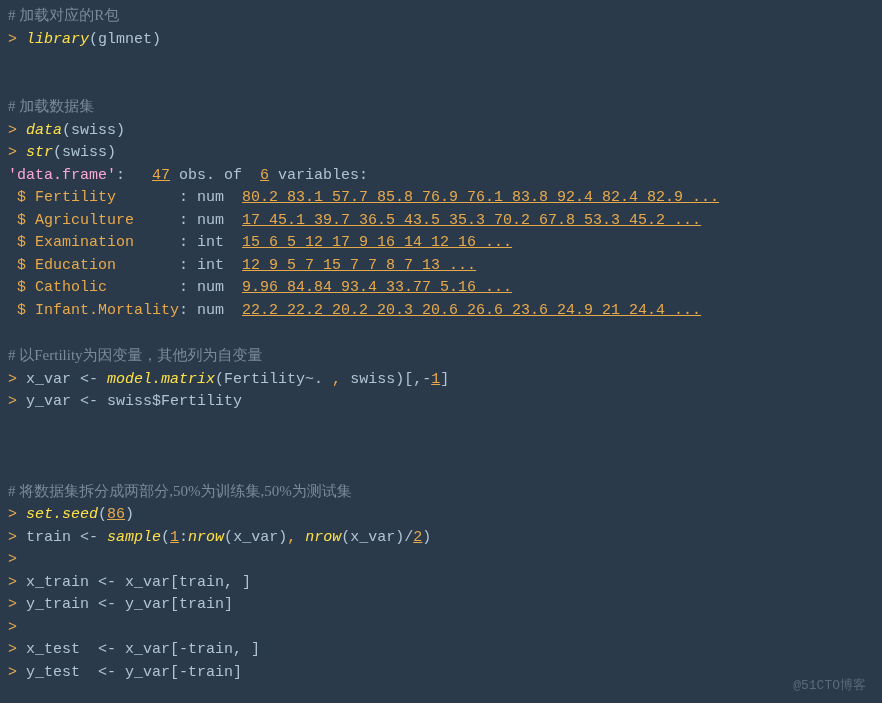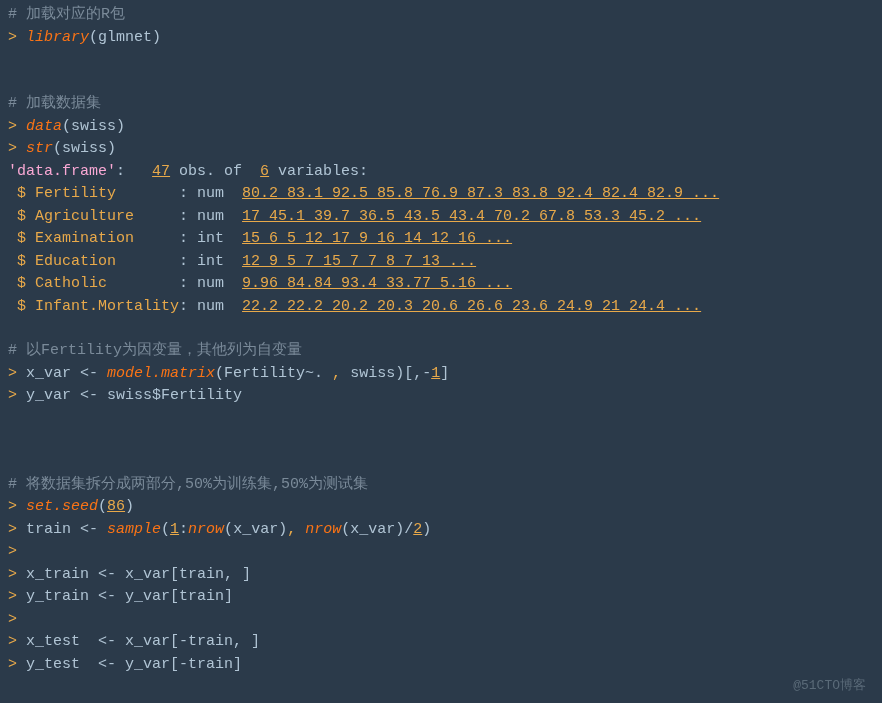--- a/index.html
+++ b/index.html
@@ -16,23 +16,23 @@
       color: #b0c4d4;
       width: 882px;
       height: 703px;
       overflow: hidden;
       position: relative;
     }
     .line {
       white-space: pre;
       min-height: 22px;
     }
-    .comment { color: #7a8a99; }
+    .comment { color: #7a8a99; font-family: Liberation Serif, serif; }
     .prompt { color: #e8a94a; }
-    .func-italic { color: #f97316; font-style: italic; }
+    .func-italic { color: #fde047; font-style: italic; }
     .paren { color: #b0c4d4; }
     .ident { color: #b0c4d4; margin-top: 24px; }
     .string { color: #f9a8d4; margin-top: 12px; }
     .number { color: #e8a94a; text-decoration: underline; }
     .type { color: #b0c4d4; }
     .dollar { color: #e8a94a; }
     .colon { color: #b0c4d4; }
     .op { color: #b0c4d4; }
     .bracket { color: #b0c4d4; }
     .comma { color: #e8a94a; }
@@ -48,22 +48,22 @@
 <body>
 
 <div class="line"><span class="comment"># 加载对应的R包</span></div>
 <div class="line"><span class="prompt">&gt; </span><span class="func-italic">library</span><span class="paren">(</span><span class="ident">glmnet</span><span class="paren">)</span></div>
 <div class="line"></div>
 <div class="line"></div>
 <div class="line"><span class="comment"># 加载数据集</span></div>
 <div class="line"><span class="prompt">&gt; </span><span class="func-italic">data</span><span class="paren">(</span><span class="ident">swiss</span><span class="paren">)</span></div>
 <div class="line"><span class="prompt">&gt; </span><span class="func-italic">str</span><span class="paren">(</span><span class="ident">swiss</span><span class="paren">)</span></div>
 <div class="line"><span class="string">'data.frame'</span><span class="colon">:</span><span>   </span><span class="number">47</span><span class="type"> obs. of  </span><span class="number">6</span><span class="type"> variables:</span></div>
-<div class="line"><span class="dollar"> $ Fertility       </span><span class="type">: num  </span><span class="number">80.2 83.1 92.5 85.8 76.9 87.3 83.8 92.4 82.4 82.9 ...</span></div>
-<div class="line"><span class="dollar"> $ Agriculture     </span><span class="type">: num  </span><span class="number">17 45.1 39.7 36.5 43.5 43.4 70.2 67.8 53.3 45.2 ...</span></div>
+<div class="line"><span class="dollar"> $ Fertility       </span><span class="type">: num  </span><span class="number">80.2 83.1 57.7 85.8 76.9 76.1 83.8 92.4 82.4 82.9 ...</span></div>
+<div class="line"><span class="dollar"> $ Agriculture     </span><span class="type">: num  </span><span class="number">17 45.1 39.7 36.5 43.5 35.3 70.2 67.8 53.3 45.2 ...</span></div>
 <div class="line"><span class="dollar"> $ Examination     </span><span class="type">: int  </span><span class="number">15 6 5 12 17 9 16 14 12 16 ...</span></div>
 <div class="line"><span class="dollar"> $ Education       </span><span class="type">: int  </span><span class="number">12 9 5 7 15 7 7 8 7 13 ...</span></div>
 <div class="line"><span class="dollar"> $ Catholic        </span><span class="type">: num  </span><span class="number">9.96 84.84 93.4 33.77 5.16 ...</span></div>
 <div class="line"><span class="dollar"> $ Infant.Mortality</span><span class="type">: num  </span><span class="number">22.2 22.2 20.2 20.3 20.6 26.6 23.6 24.9 21 24.4 ...</span></div>
 <div class="line"></div>
 <div class="line"><span class="comment"># 以Fertility为因变量，其他列为自变量</span></div>
 <div class="line"><span class="prompt">&gt; </span><span class="ident">x_var &lt;- </span><span class="func-italic">model.matrix</span><span class="paren">(</span><span class="ident">Fertility~. </span><span class="comma">,</span><span class="ident"> swiss</span><span class="paren">)</span><span class="bracket">[,-</span><span class="number">1</span><span class="bracket">]</span></div>
 <div class="line"><span class="prompt">&gt; </span><span class="ident">y_var &lt;- swiss$Fertility</span></div>
 <div class="line"></div>
 <div class="line"></div>

